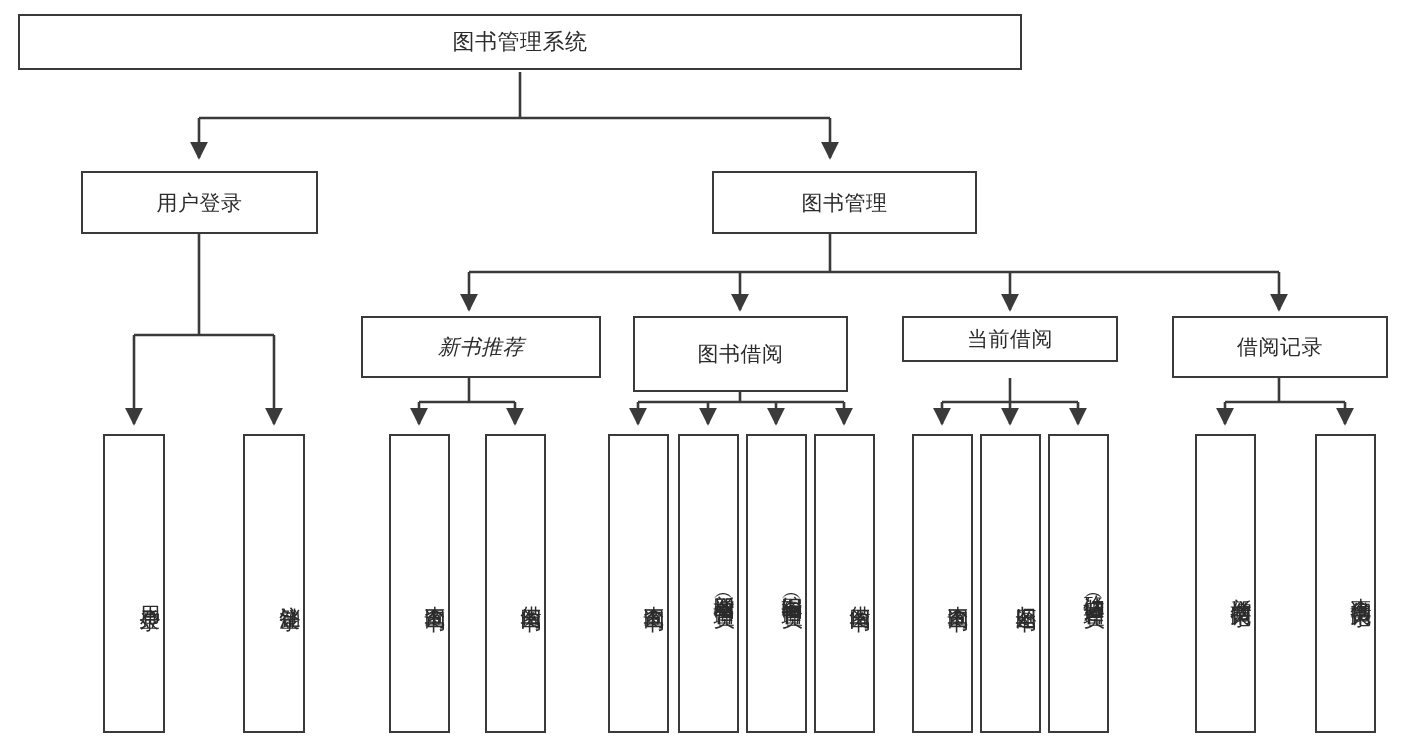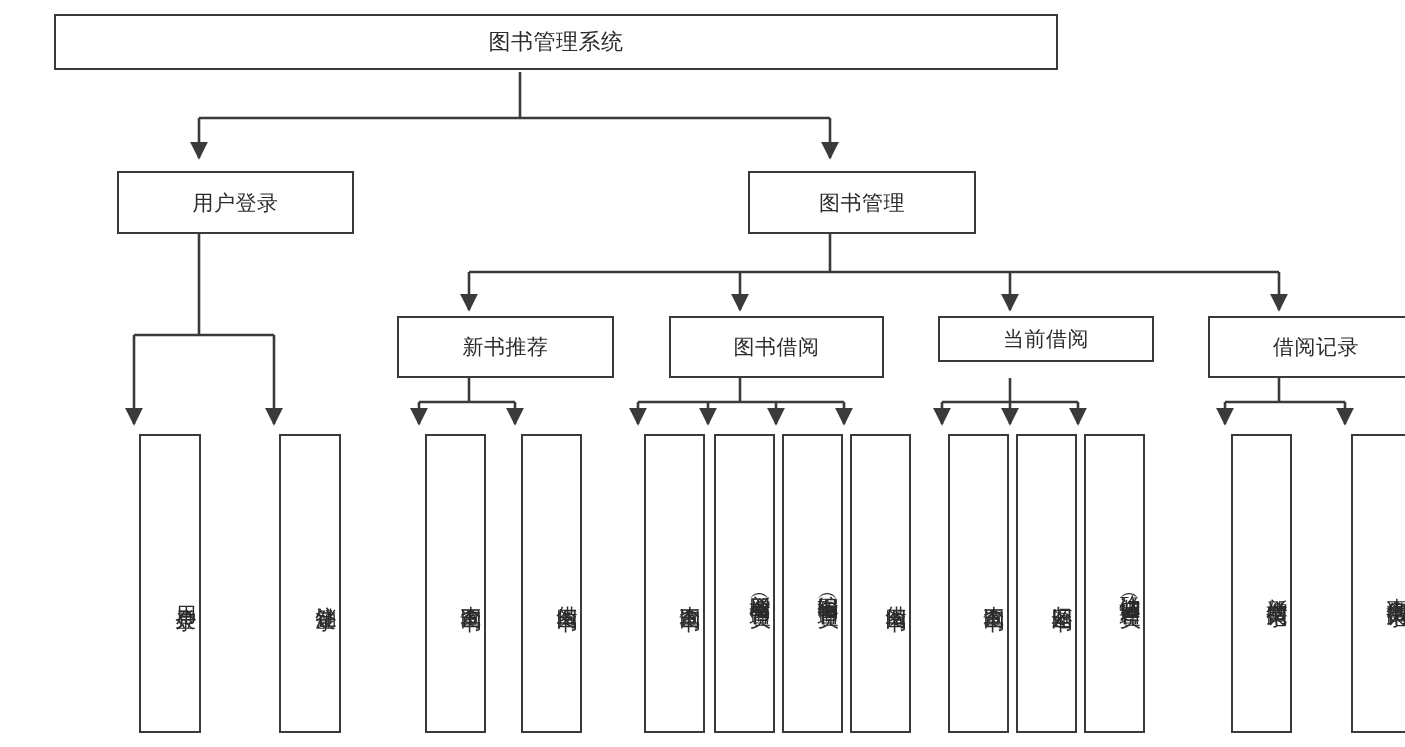--- a/index.html
+++ b/index.html
@@ -29,21 +29,20 @@
   .node {
     position: absolute;
     box-sizing: border-box;
     border: 2px solid #3a3a3a;
     background: #ffffff;
     display: flex;
     align-items: center;
     justify-content: center;
     color: #2b2b2b;
     letter-spacing: 0.5px;
-    margin-left: 36px;
   }
   .node.horiz {
     font-size: 21px;
     line-height: 1.1;
     white-space: nowrap;
   }
   .node.root {
     font-size: 22px;
   }
   .node.vert {
@@ -128,28 +127,28 @@
     </g>
   </svg>
 
   <div class="node horiz root" style="left:18px; top:14px; width:1004px; height:56px;">
     <span class="label">图书管理系统</span>
   </div>
 
   <div class="node horiz" style="left:81px; top:171px; width:237px; height:63px;">
     <span class="label">用户登录</span>
   </div>
-  <div class="node horiz" style="left:712px; top:171px; width:228px; height:63px;">
+  <div class="node horiz" style="left:712px; top:171px; width:265px; height:63px;">
     <span class="label">图书管理</span>
   </div>
 
-  <div class="node horiz" style="left:361px; top:316px; width:217px; height:62px;">
+  <div class="node horiz" style="left:361px; top:316px; width:240px; height:62px;font-style:italic;">
     <span class="label">新书推荐</span>
   </div>
-  <div class="node horiz" style="left:633px; top:316px; width:215px; height:62px;justify-content:center;">
+  <div class="node horiz" style="left:633px; top:316px; width:215px; height:76px;justify-content:center;">
     <span class="label">图书借阅</span>
   </div>
   <div class="node horiz" style="left:902px; top:316px; width:216px; height:46px;">
     <span class="label">当前借阅</span>
   </div>
   <div class="node horiz" style="left:1172px; top:316px; width:216px; height:62px;">
     <span class="label">借阅记录</span>
   </div>
 
   <div class="node vert" style="left:103px; top:434px; width:62px; height:299px;">

